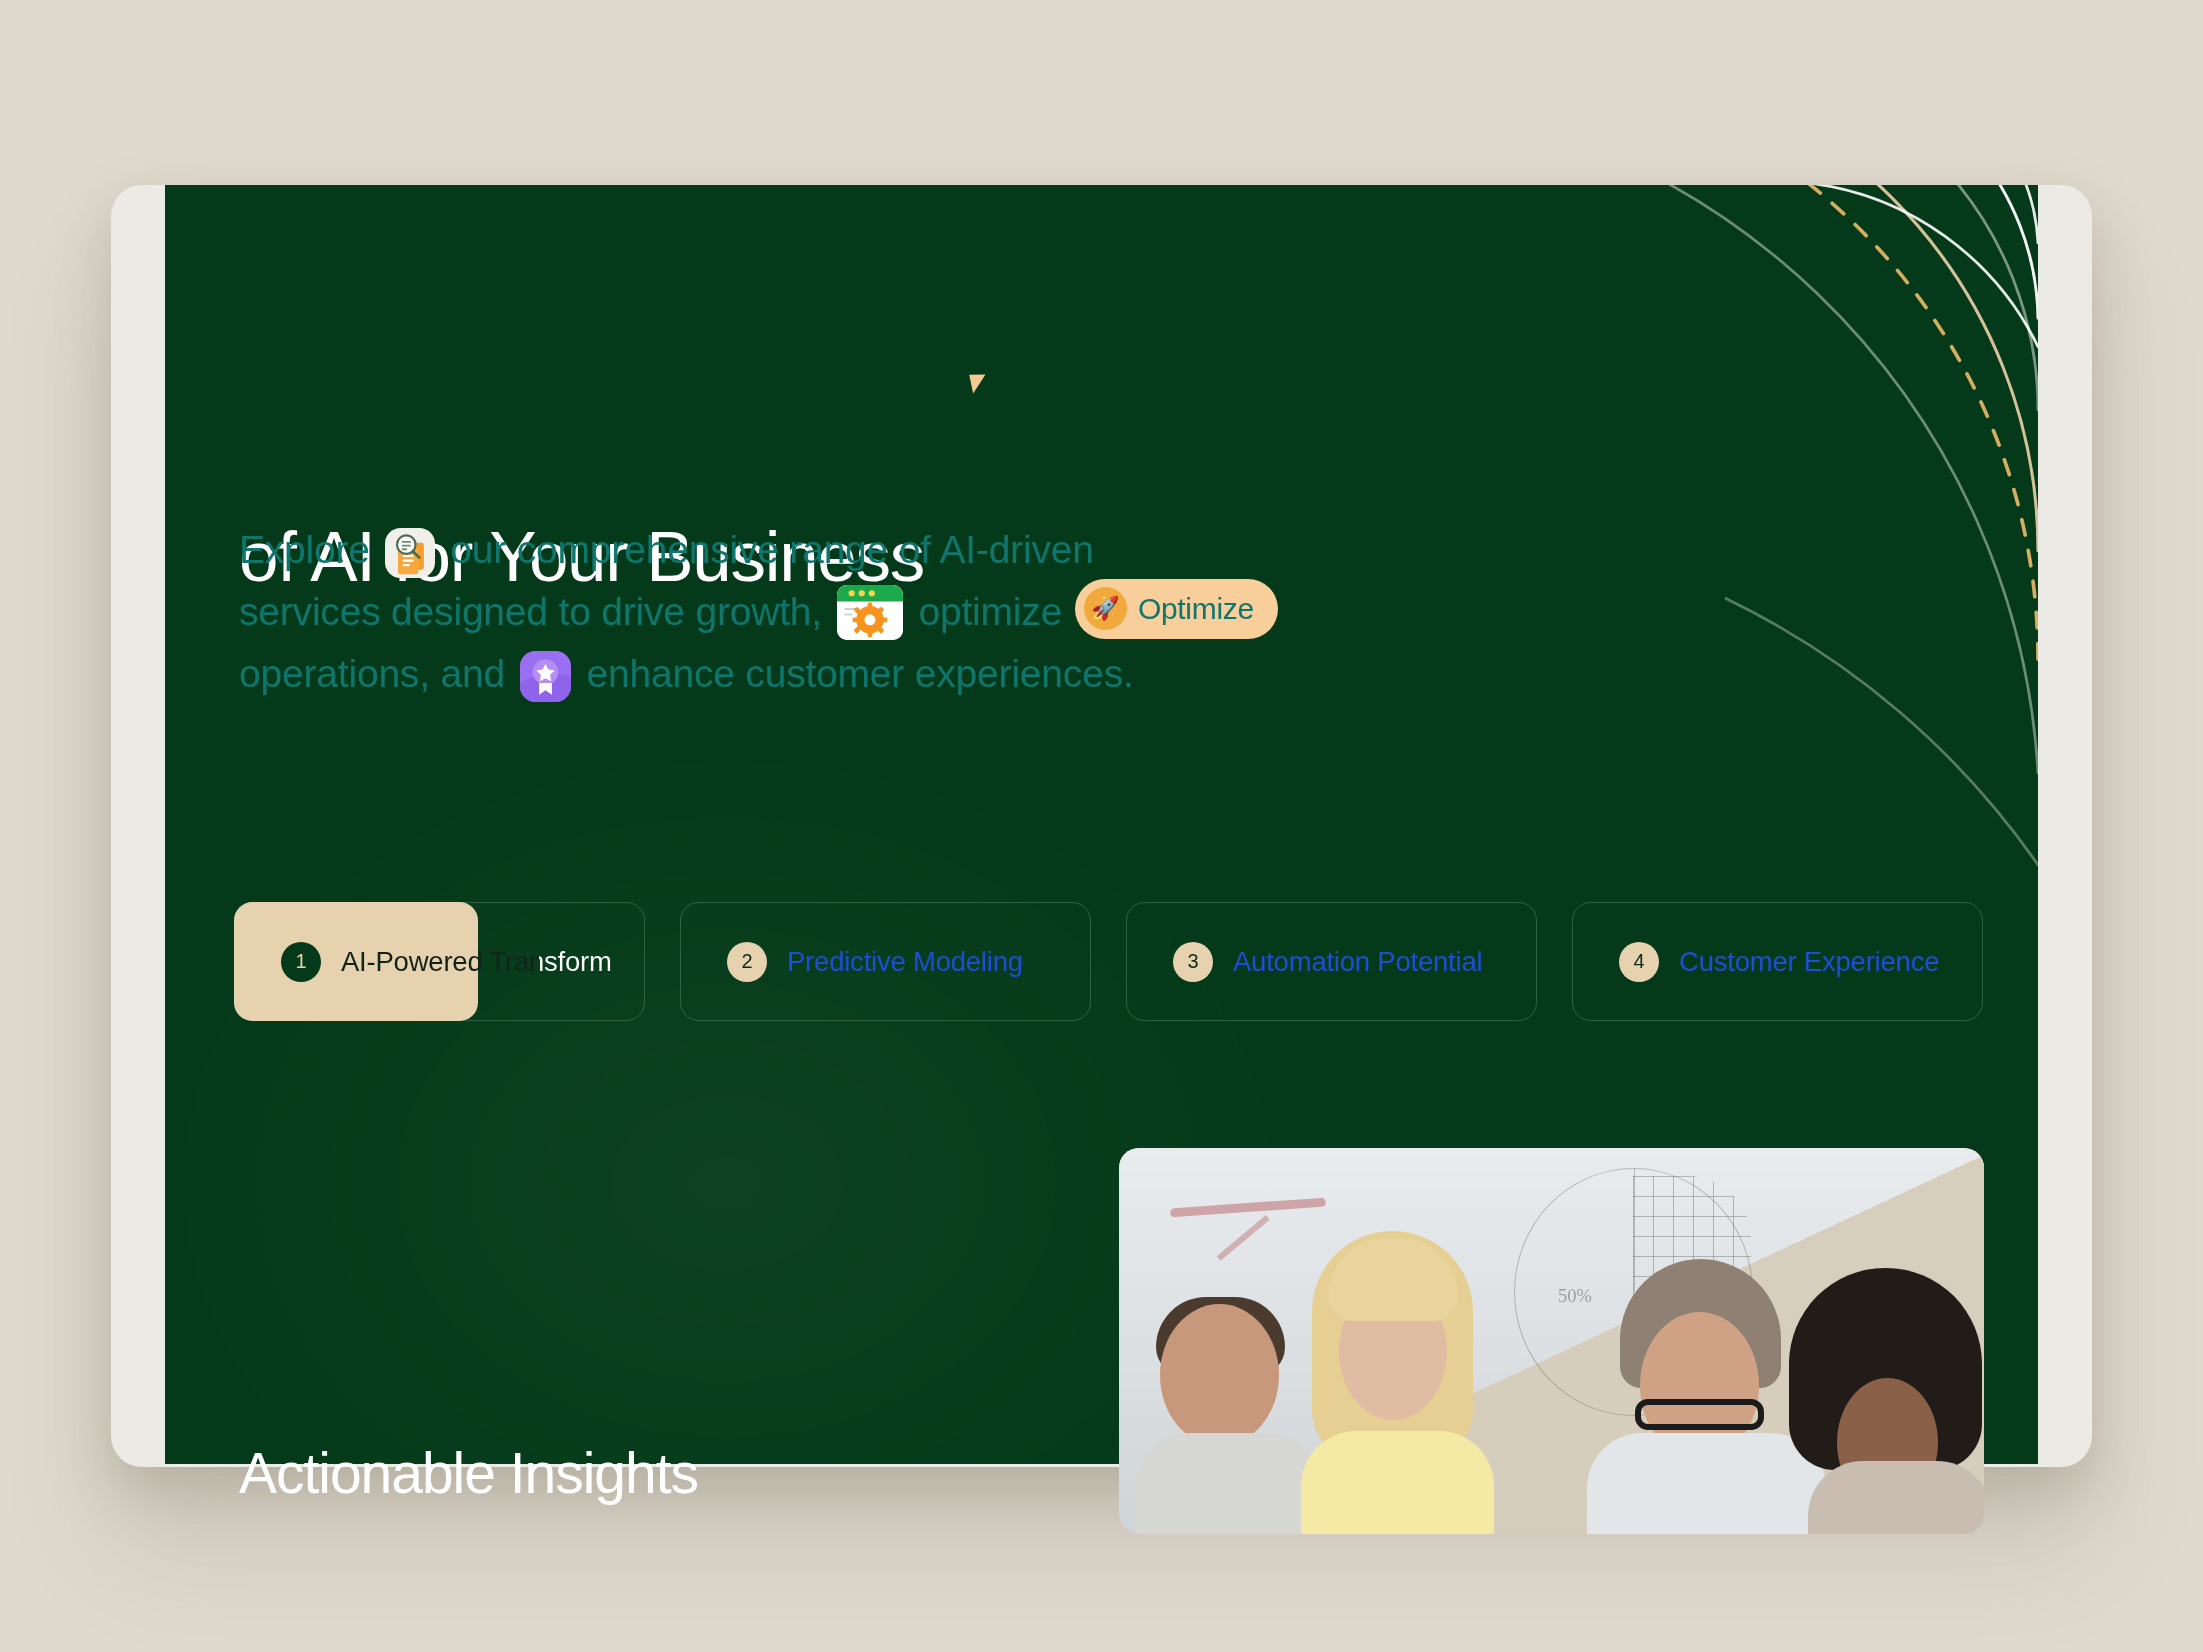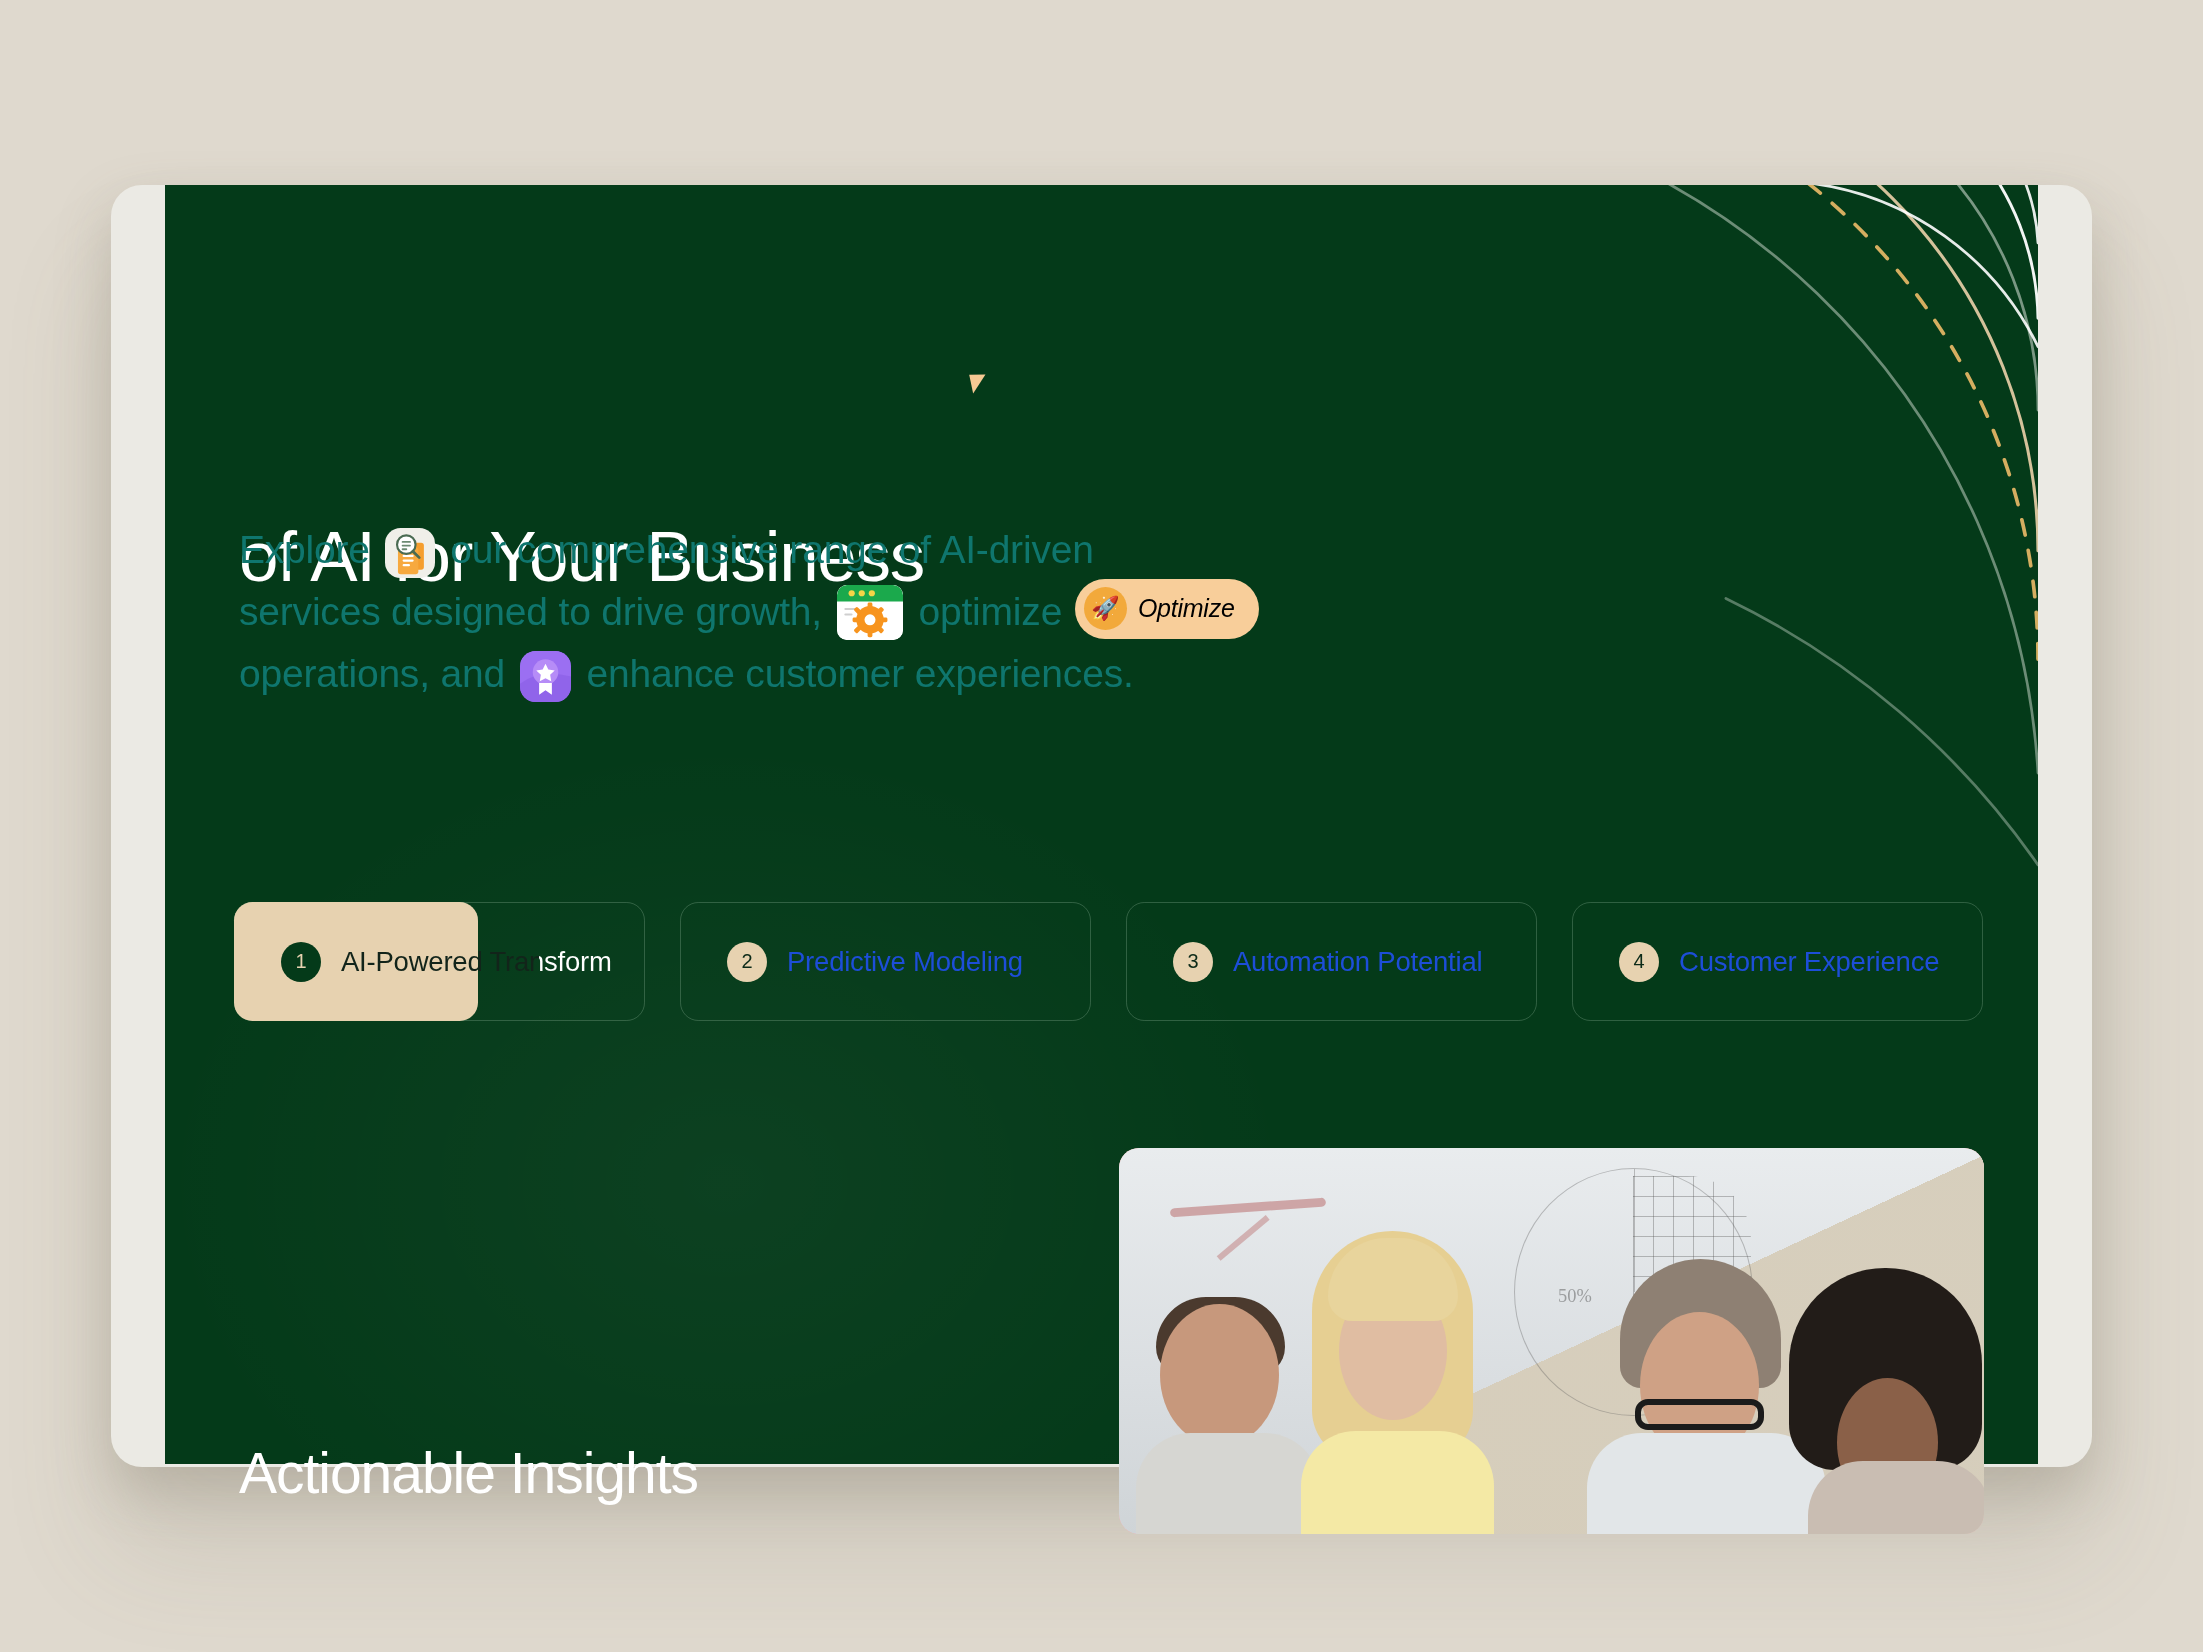--- a/index.html
+++ b/index.html
@@ -108,24 +108,23 @@
     height: 43px;
     border-radius: 50%;
     background: #F2A93B;
     display: flex;
     align-items: center;
     justify-content: center;
     font-size: 23px;
     line-height: 1;
   }
   .opt-label {
-    font-size: 25px;
-    color: #000000;
+    font-size: 30px;
+    color: #0f766e;
     letter-spacing: -0.01em;
-    font-style: italic;
   }
 
   
   .para {
     position: absolute;
     left: 239px;
     top: 519px;
     width: 978px;
     font-size: 39px;
     line-height: 62px;

